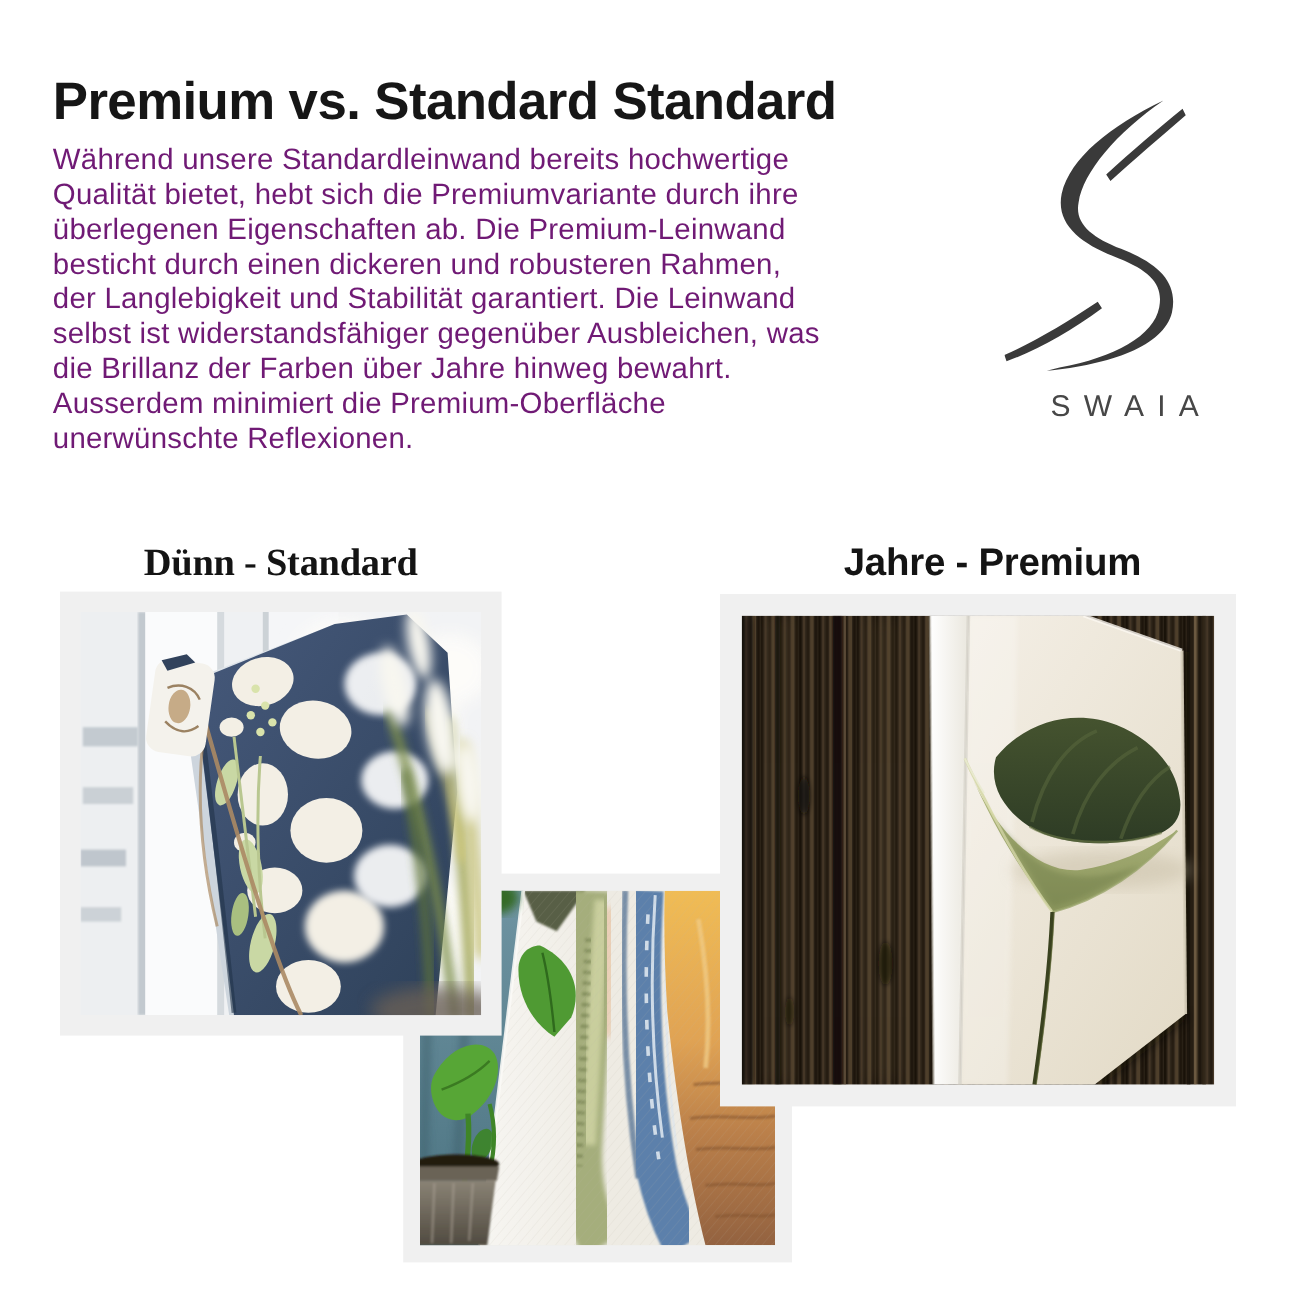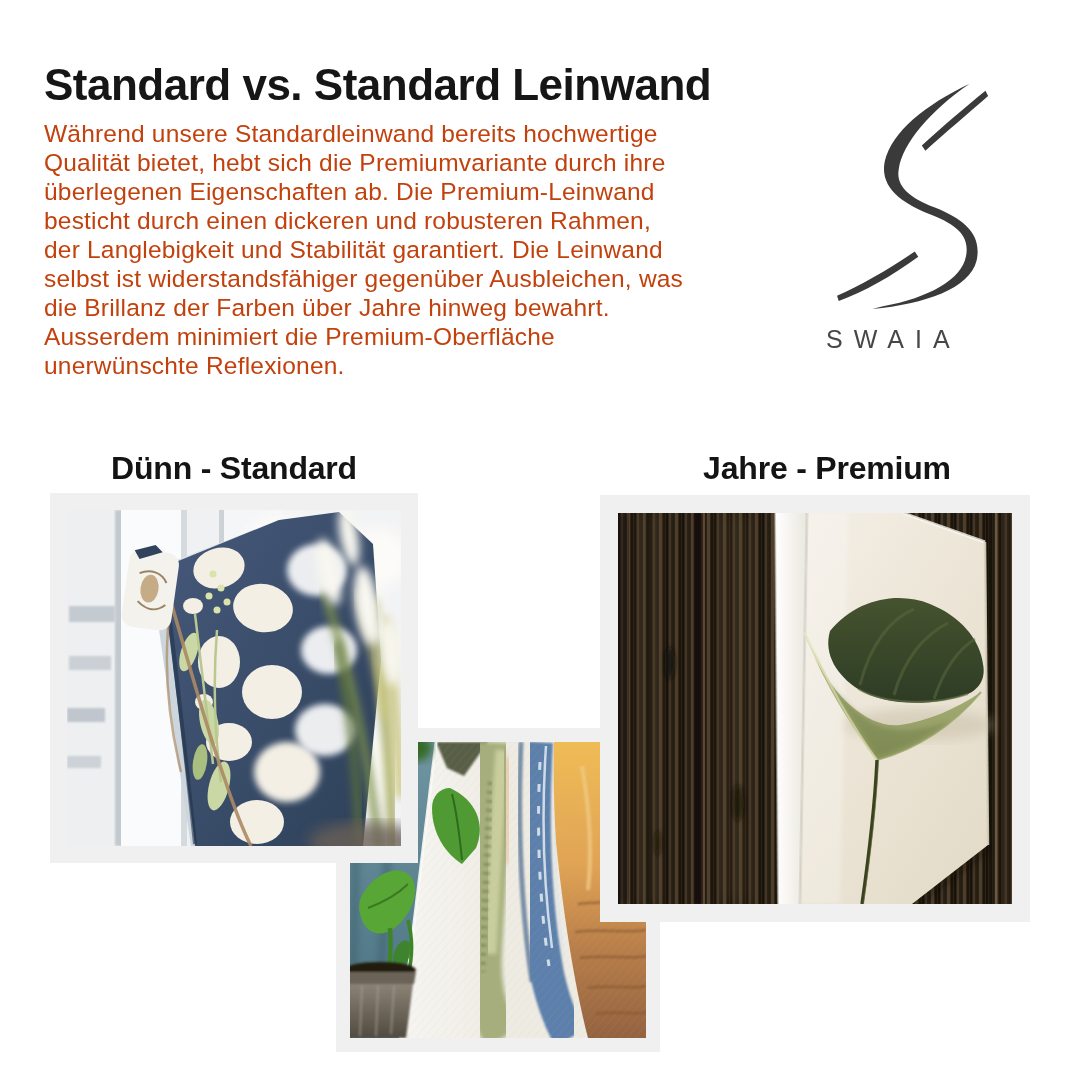--- a/index.html
+++ b/index.html
@@ -6,51 +6,51 @@
   .page{
     position:relative;width:1080px;height:1080px;background:#ffffff;
     font-family:"Liberation Sans", sans-serif;overflow:hidden;
   }
   .title{
     position:absolute;left:44px;top:62px;margin:0;
     font-size:44px;line-height:46px;font-weight:bold;color:#161616;letter-spacing:-0.5px;
   }
   .intro{
     position:absolute;left:44px;top:119px;width:770px;margin:0;
-    font-size:24.5px;line-height:29px;color:#c2410c;letter-spacing:0.2px;
+    font-size:24.5px;line-height:29px;color:#701a75;letter-spacing:0.2px;
     white-space:pre-line;
   }
-  .logo{position:absolute;left:815px;top:70px;width:195px;text-align:left;}
+  .logo{position:absolute;left:815px;top:70px;width:195px;text-align:right;}
   .logo svg{display:block;margin:0 auto;width:152px;height:250px;}
   .brand{
     font-size:25px;letter-spacing:11px;padding-left:11px;color:#474747;
     margin-top:5px;font-weight:normal;
   }
   .compare-label{
     position:absolute;top:450px;margin:0;font-size:32px;font-weight:bold;
     color:#141414;text-align:center;letter-spacing:-0.2px;
   }
-  .label-left{left:50px;width:368px;}
+  .label-left{left:50px;width:368px;font-family:Liberation Serif, serif;}
   .label-right{left:612px;width:430px;}
   .card{position:absolute;background:#f0f0f0;}
   .card-left{left:50px;top:493px;width:368px;height:370px;z-index:2;}
   .card-mid{left:336px;top:728px;width:324px;height:324px;z-index:1;}
   .card-right{left:600px;top:495px;width:430px;height:427px;z-index:2;}
   .photo{position:absolute;overflow:hidden;}
   .card-left  .photo{left:17px;top:17px;right:17px;bottom:17px;}
   .card-mid   .photo{left:14px;top:14px;right:14px;bottom:14px;}
   .card-right .photo{left:18px;top:18px;right:18px;bottom:18px;}
   .photo svg{width:100%;height:100%;display:block;}
 </style>
 </head>
 <body>
 
 <div class="page">
 
-  <h1 class="title">Standard vs. Standard Leinwand</h1>
+  <h1 class="title">Premium vs. Standard Standard</h1>
 
   <p class="intro">Während unsere Standardleinwand bereits hochwertige
 Qualität bietet, hebt sich die Premiumvariante durch ihre
 überlegenen Eigenschaften ab. Die Premium-Leinwand
 besticht durch einen dickeren und robusteren Rahmen,
 der Langlebigkeit und Stabilität garantiert. Die Leinwand
 selbst ist widerstandsfähiger gegenüber Ausbleichen, was
 die Brillanz der Farben über Jahre hinweg bewahrt.
 Ausserdem minimiert die Premium-Oberfläche
 unerwünschte Reflexionen.</p>

